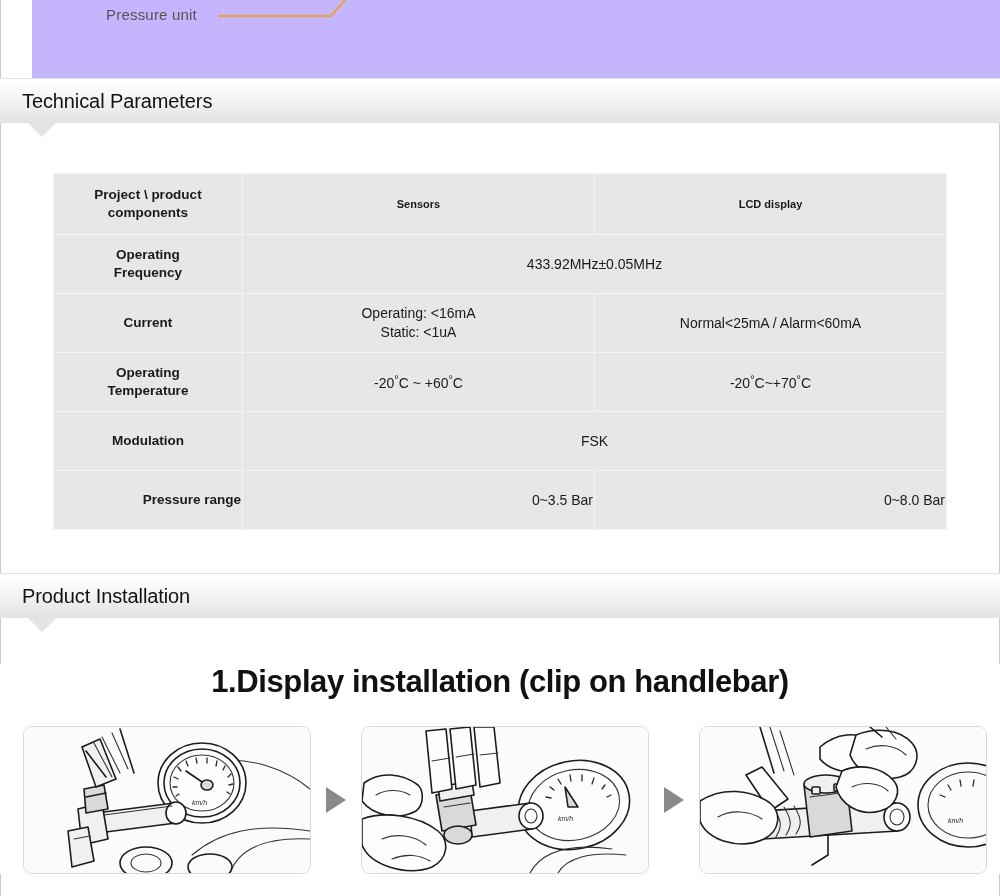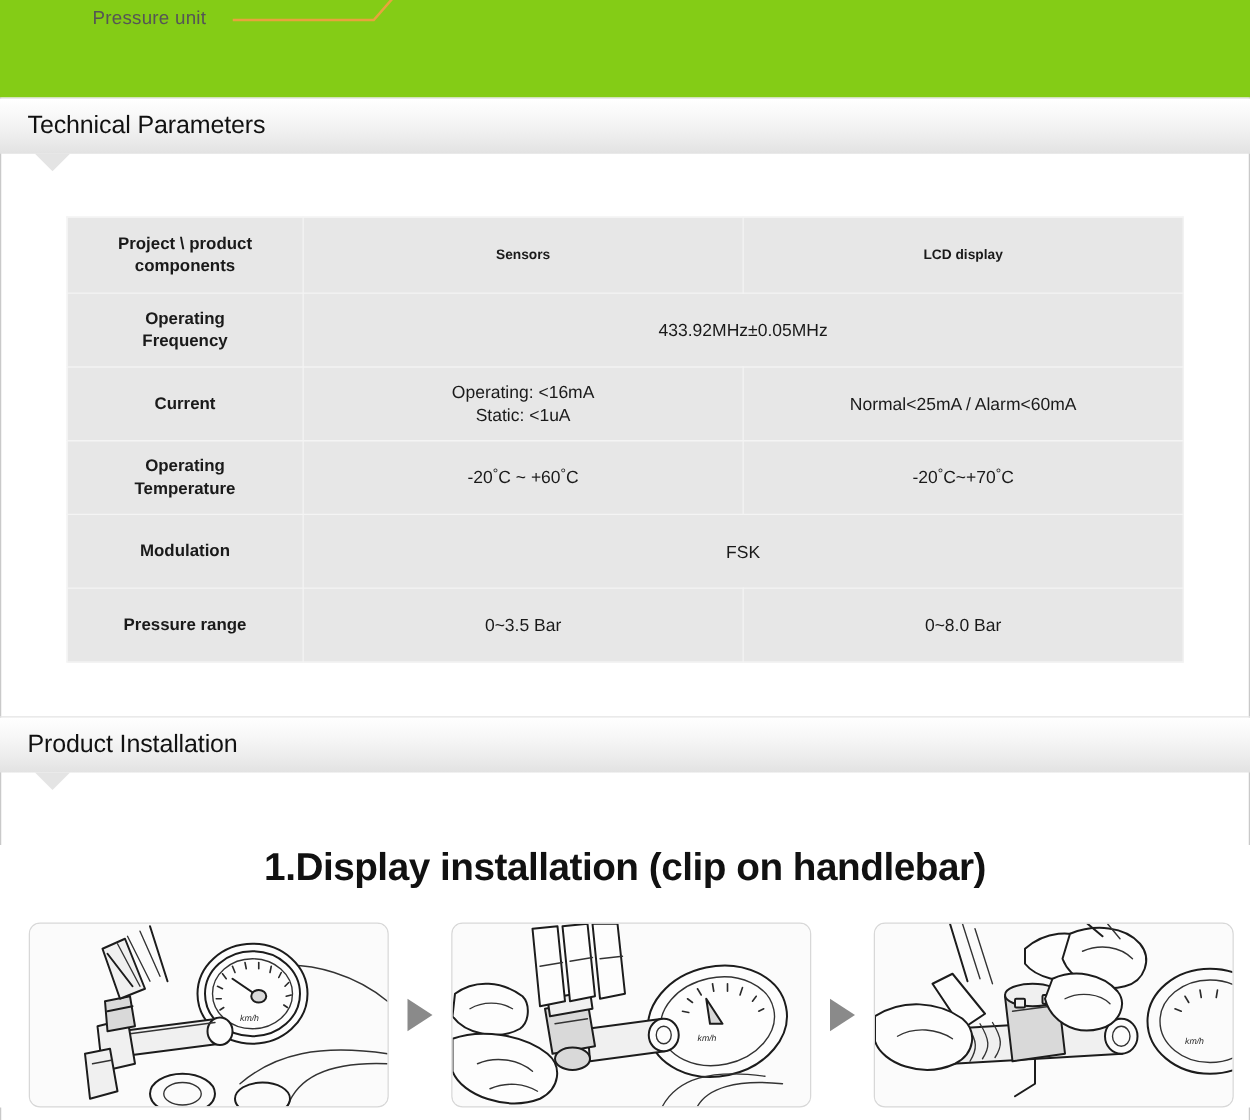--- a/index.html
+++ b/index.html
@@ -23,21 +23,22 @@
     box-sizing: border-box;
     border-left: 1px solid #c9c9c9;
     border-right: 1px solid #c9c9c9;
     pointer-events: none;
   }
 
   
   .callout-strip {
     position: relative;
     height: 78px;
-    background: #84cc16;
+    background: #c4b5fd;
+    margin-left: 32px;
   }
   .callout-label {
     position: absolute;
     left: 74px;
     top: 6px;
     font-size: 15px;
     color: #555555;
     letter-spacing: .2px;
     white-space: nowrap;
   }
@@ -104,41 +105,41 @@
   }
   td.val {
     font-size: 14px;
     font-weight: normal;
   }
   tr.r-head td { height: 58px; }
   tr.r-freq td { height: 56px; }
   tr.r-cur  td { height: 56px; }
   tr.r-temp td { height: 56px; }
   tr.r-mod  td { height: 56px; }
-  tr.r-pres td { height: 56px; }
+  tr.r-pres td { height: 56px; text-align: right; }
   tr.r-acc  td { height: 56px; }
   td.head { font-size: 11px; font-weight: bold; }
   .deg {
     font-size: 0.78em;
     vertical-align: 0.42em;
     letter-spacing: 0;
   }
 
   
   .install-area {
     position: relative;
     background: #ffffff;
   }
   .install-title {
     text-align: center;
     font-size: 31px;
     font-weight: bold;
     color: #111111;
     letter-spacing: -0.4px;
-    margin: 58px 0 0 0;
+    margin: 46px 0 0 0;
     white-space: nowrap;
   }
   .panel-row {
     display: flex;
     align-items: center;
     justify-content: center;
     gap: 0px;
     margin-top: 26px;
     padding-left: 10px;
   }

